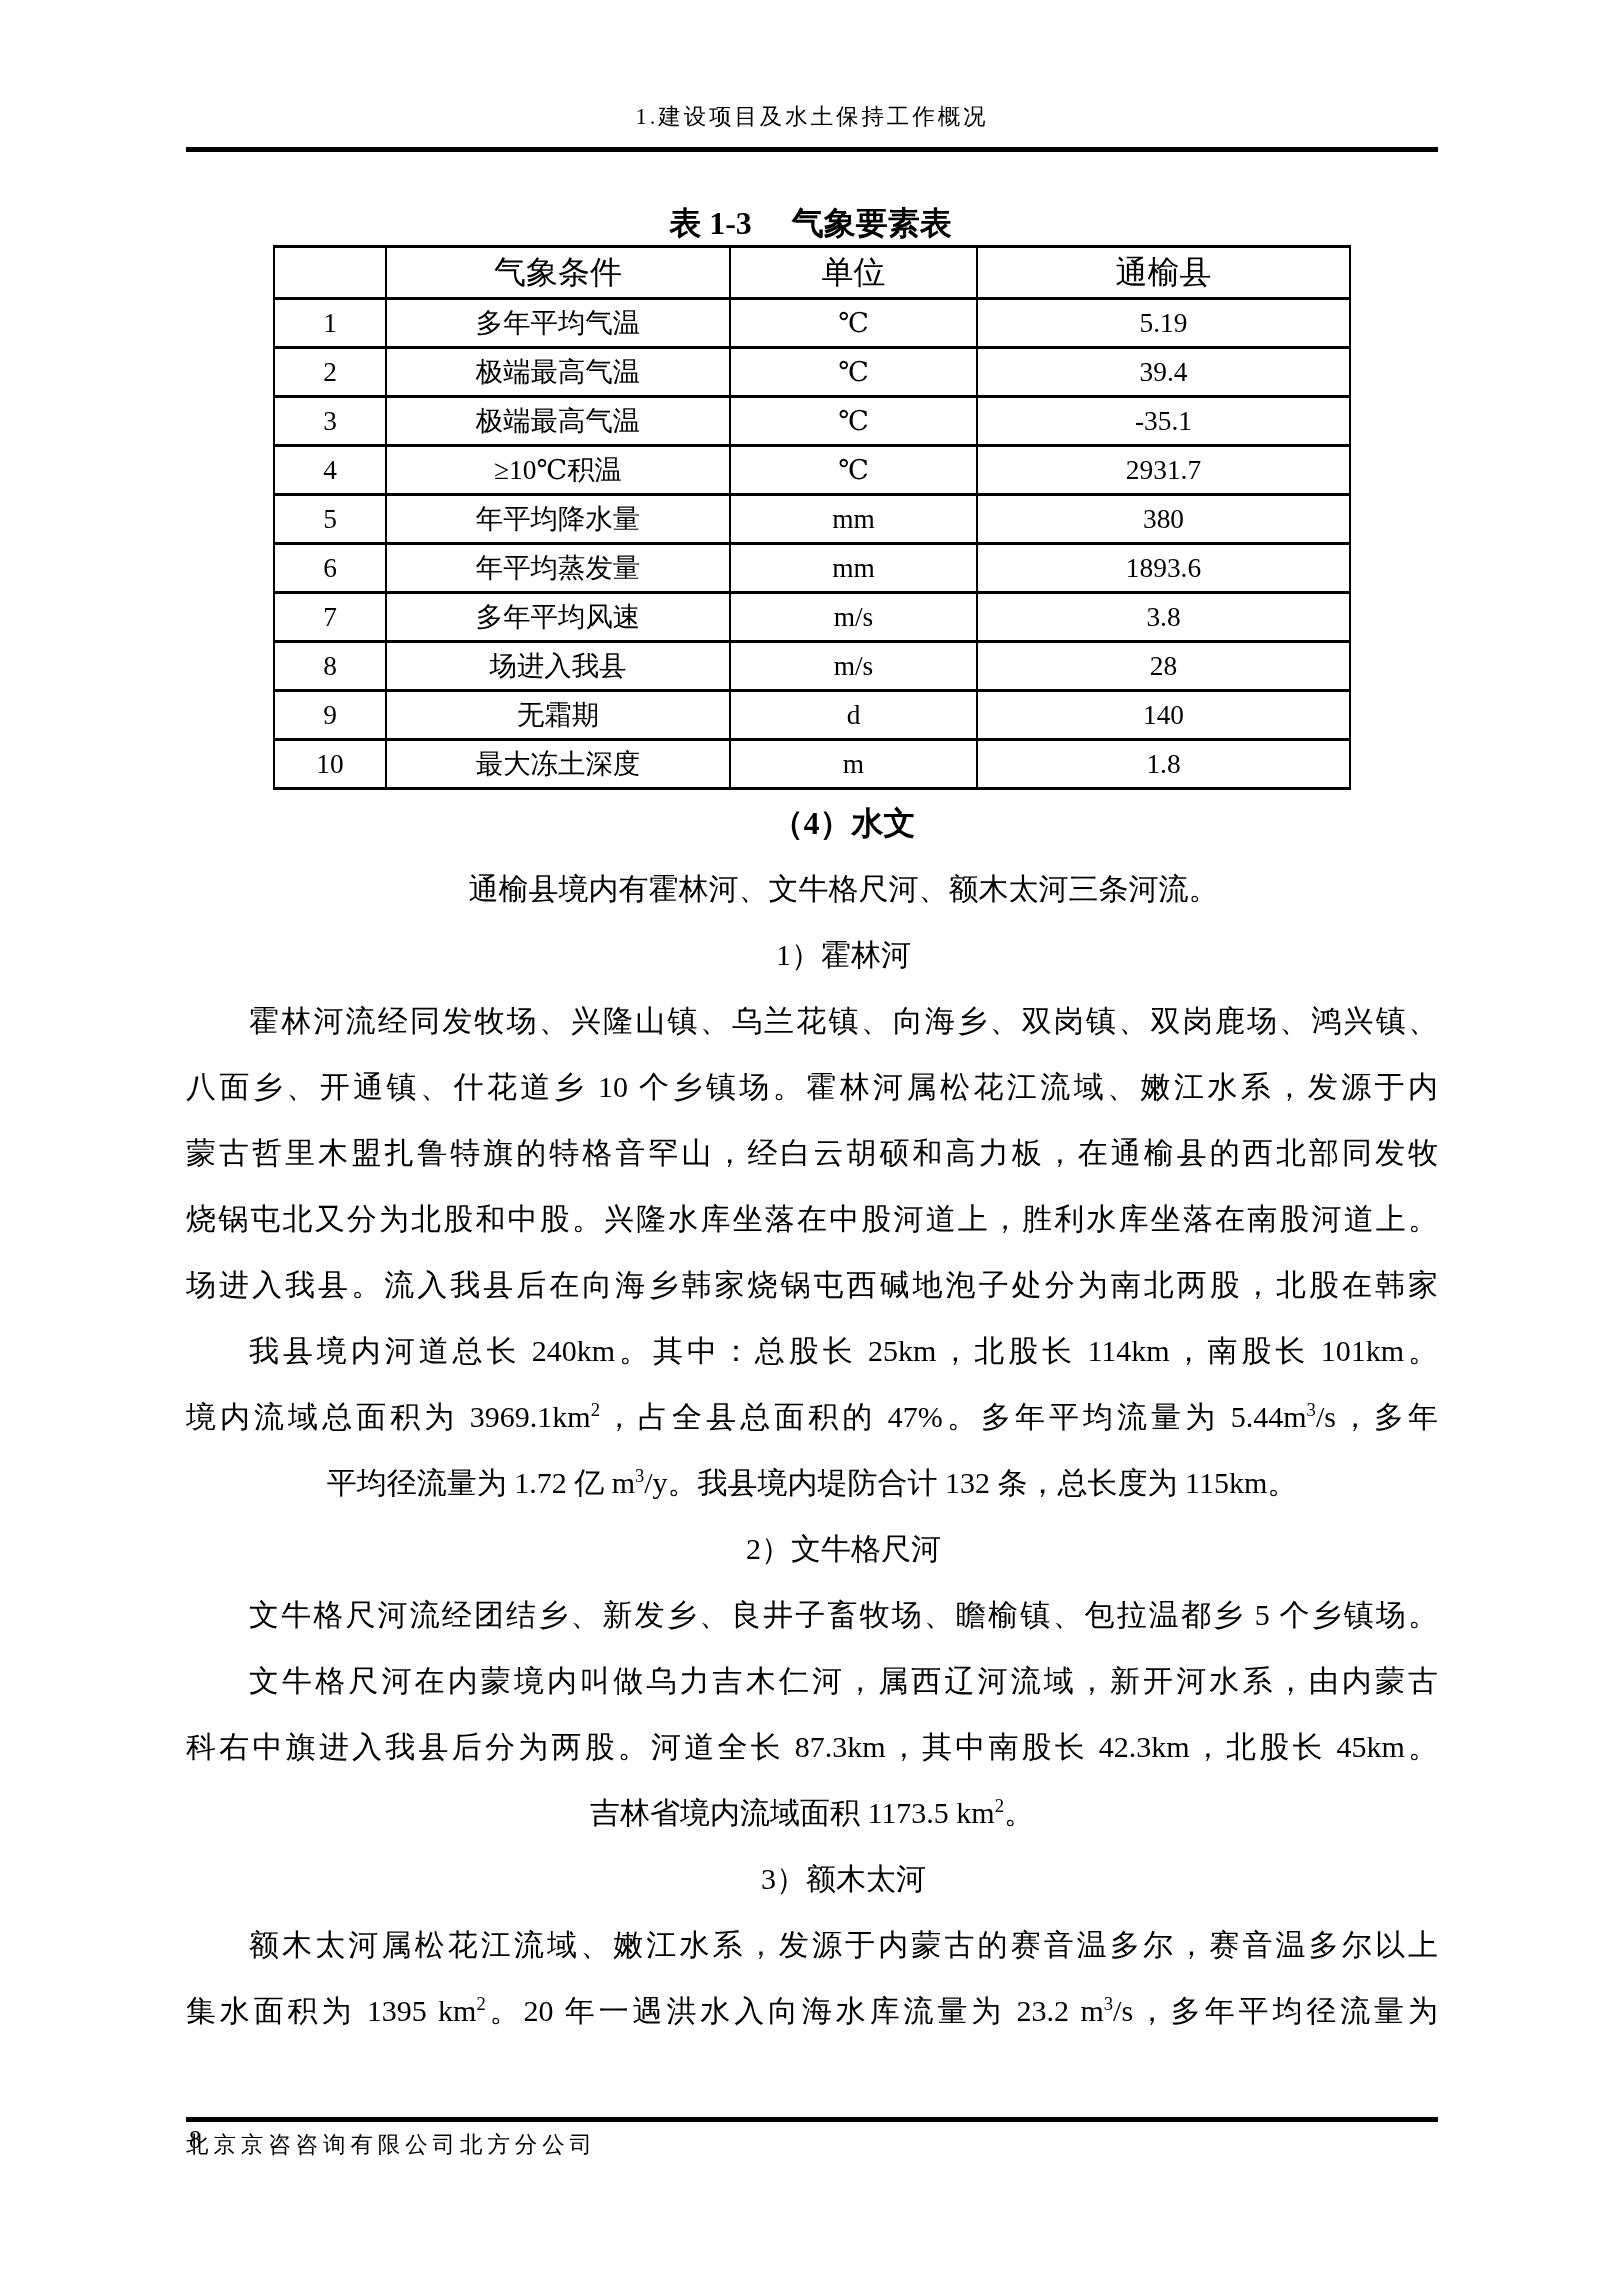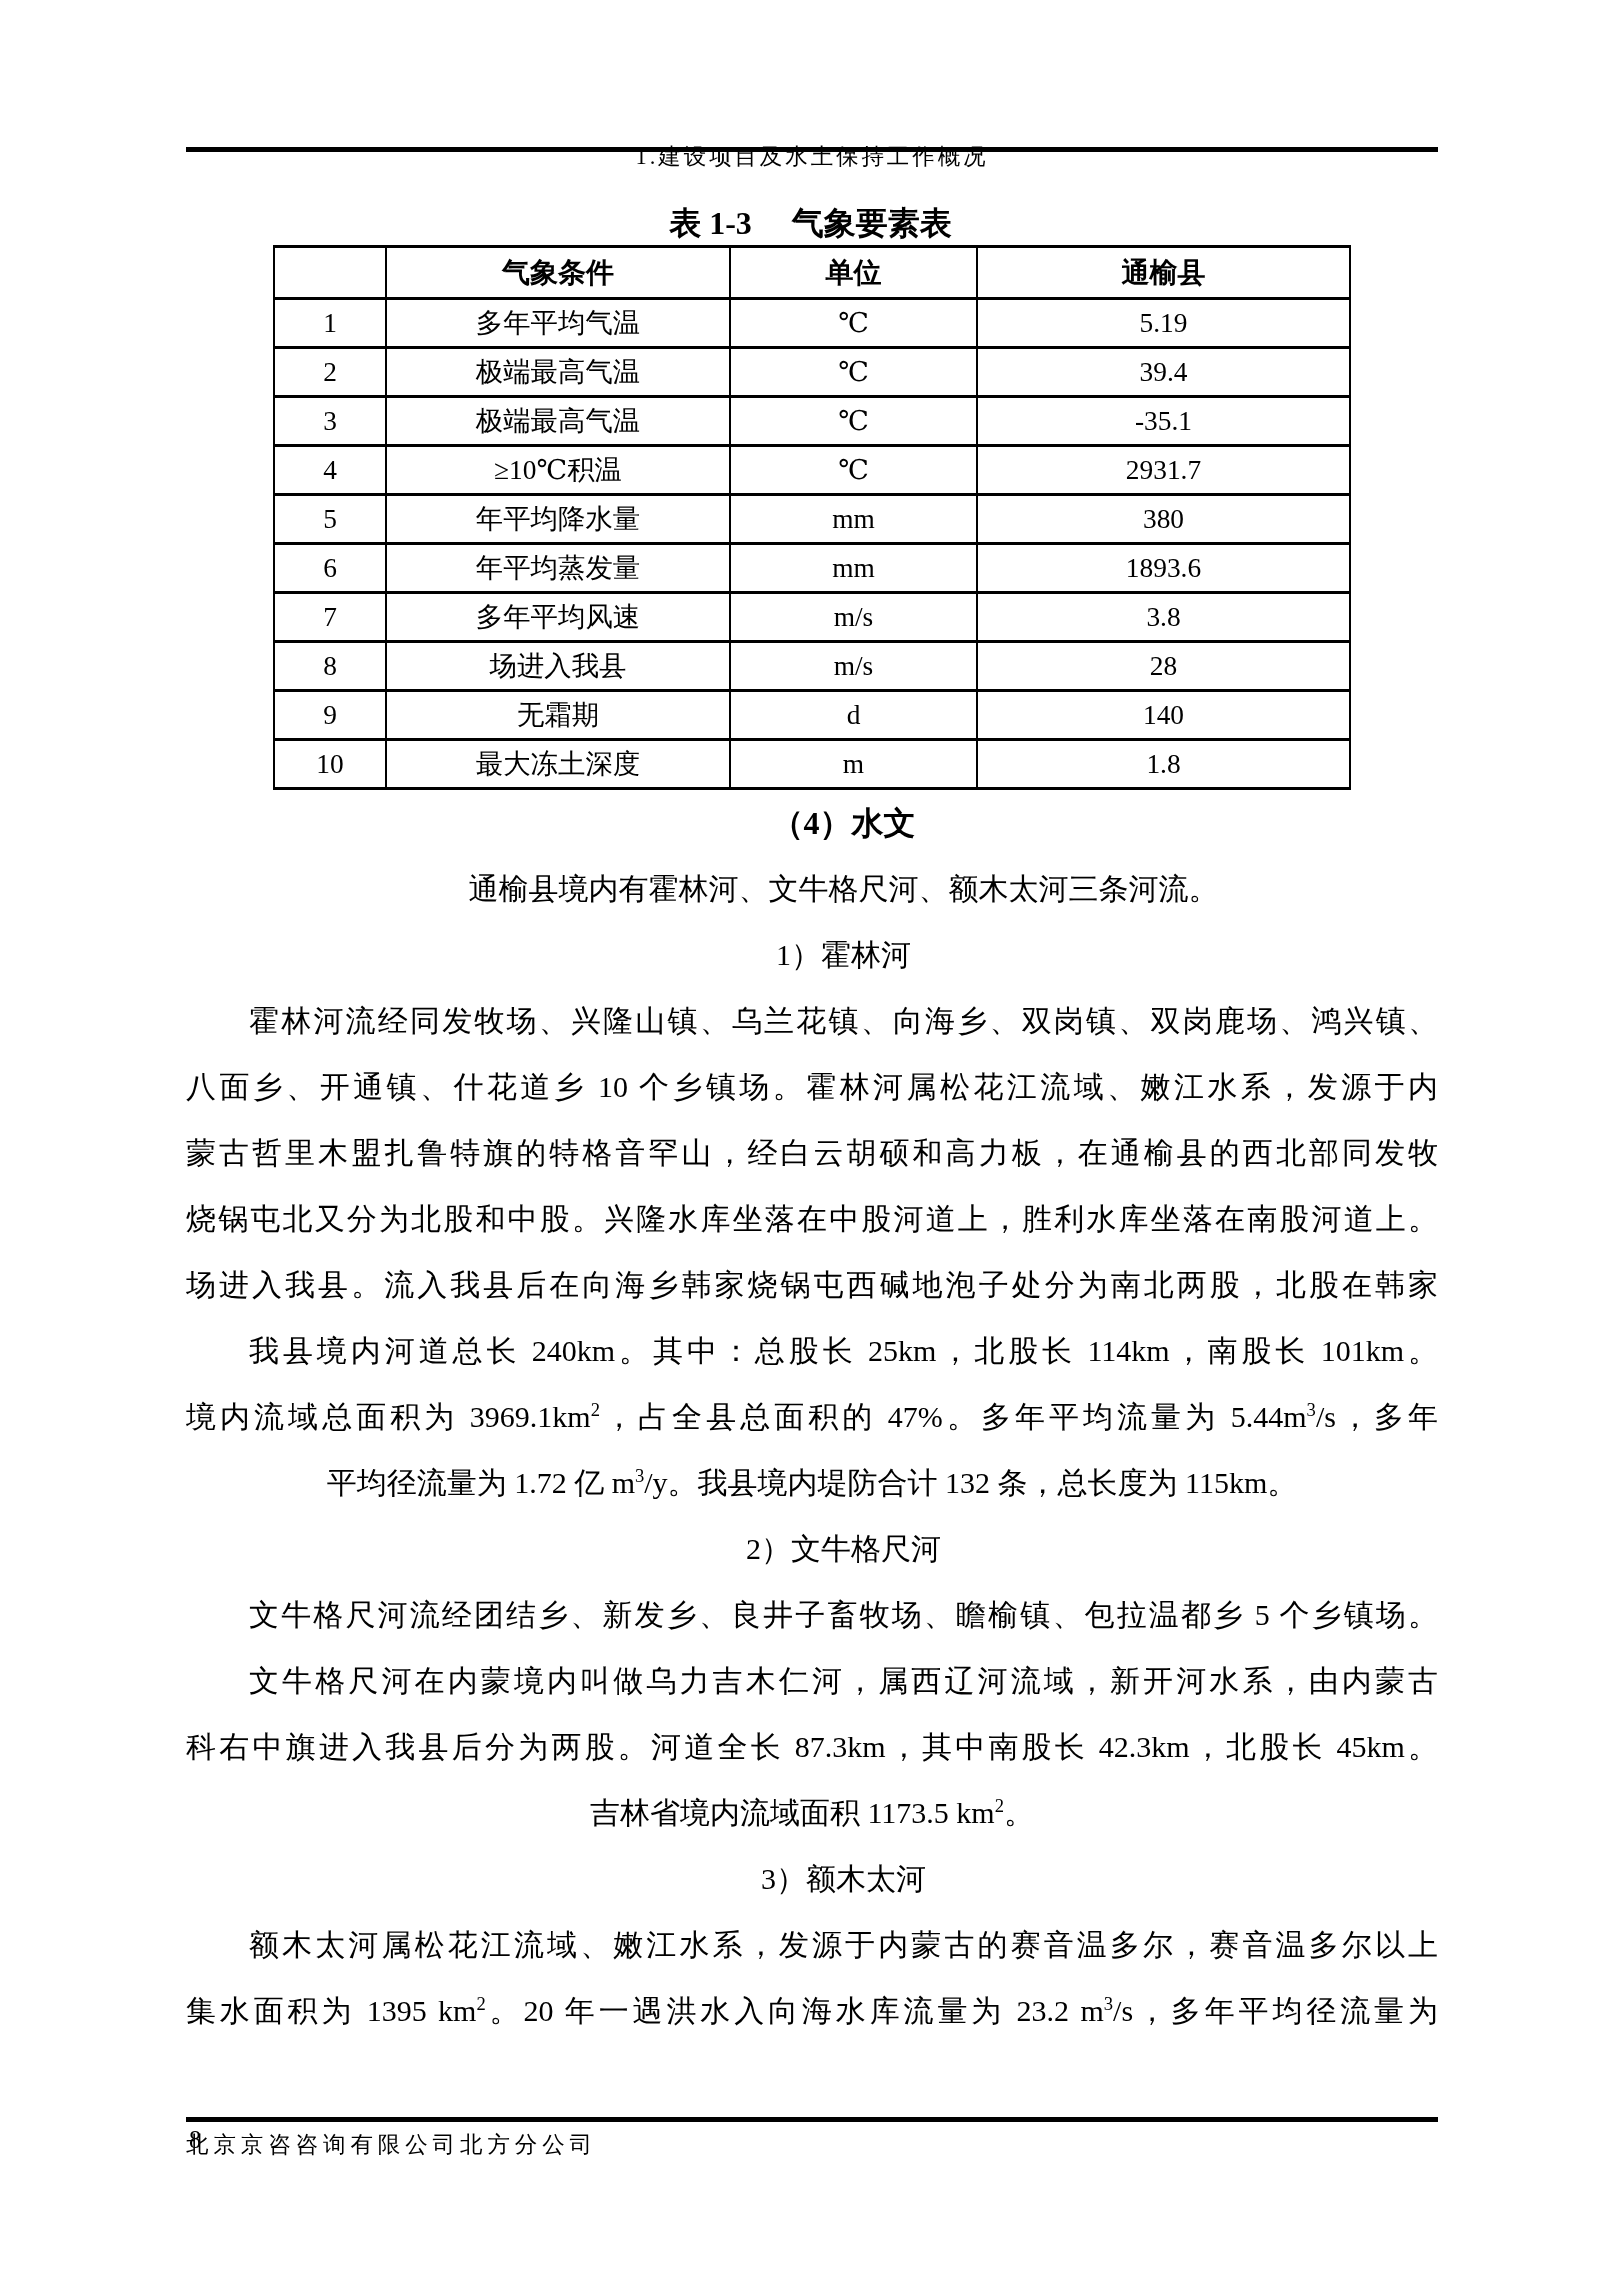--- a/index.html
+++ b/index.html
@@ -13,21 +13,20 @@
     overflow: hidden;
   }
   
   .doc-header {
     position: absolute;
     top: 101px; left: 186px; width: 1252px;
     text-align: center;
     font-size: 22.5px;
     letter-spacing: 2.9px;
     white-space: nowrap;
-    margin-top: 40px;
   }
   .header-rule {
     position: absolute;
     top: 147px; left: 186px; width: 1252px; height: 4.9px;
     background: #000;
   }
   
   .table-title {
     position: absolute;
     top: 202px; left: 0; width: 100%;
@@ -49,22 +48,22 @@
     border-width: 3.9px 2.9px;
     padding: 0;
     text-align: center;
     vertical-align: middle;
     font-size: 27.4px;
     overflow: hidden;
     white-space: nowrap;
   }
   .weather-table thead th {
     height: 49px;
-    font-size: 28px;
-    font-weight: bold;
+    font-size: 32px;
+    font-weight: normal;
   }
   .weather-table tbody td { height: 46px; font-weight: normal; }
   
   .body-text {
     position: absolute;
     top: 790px; left: 186px; width: 1252px;
   }
   .line {
     height: 66px;
     line-height: 66px;

